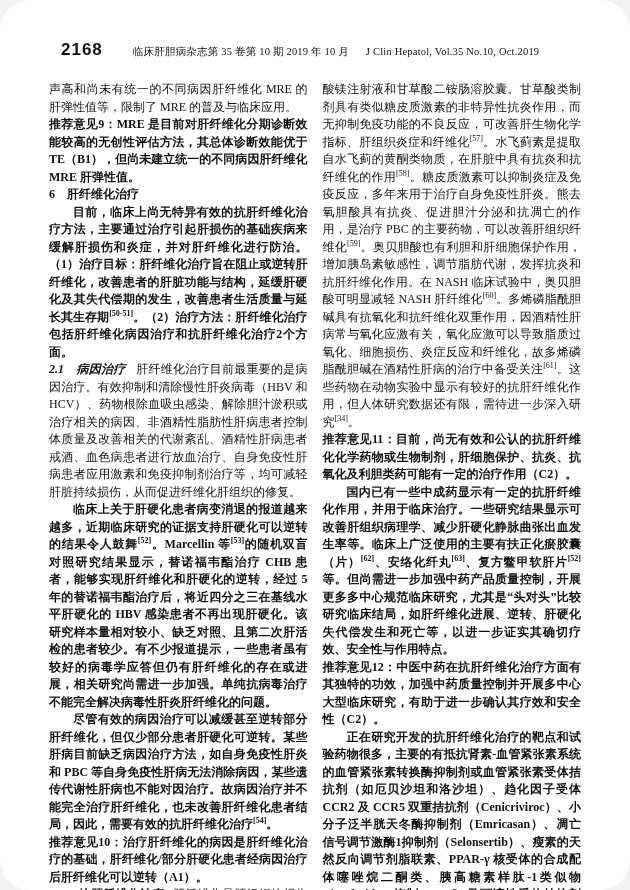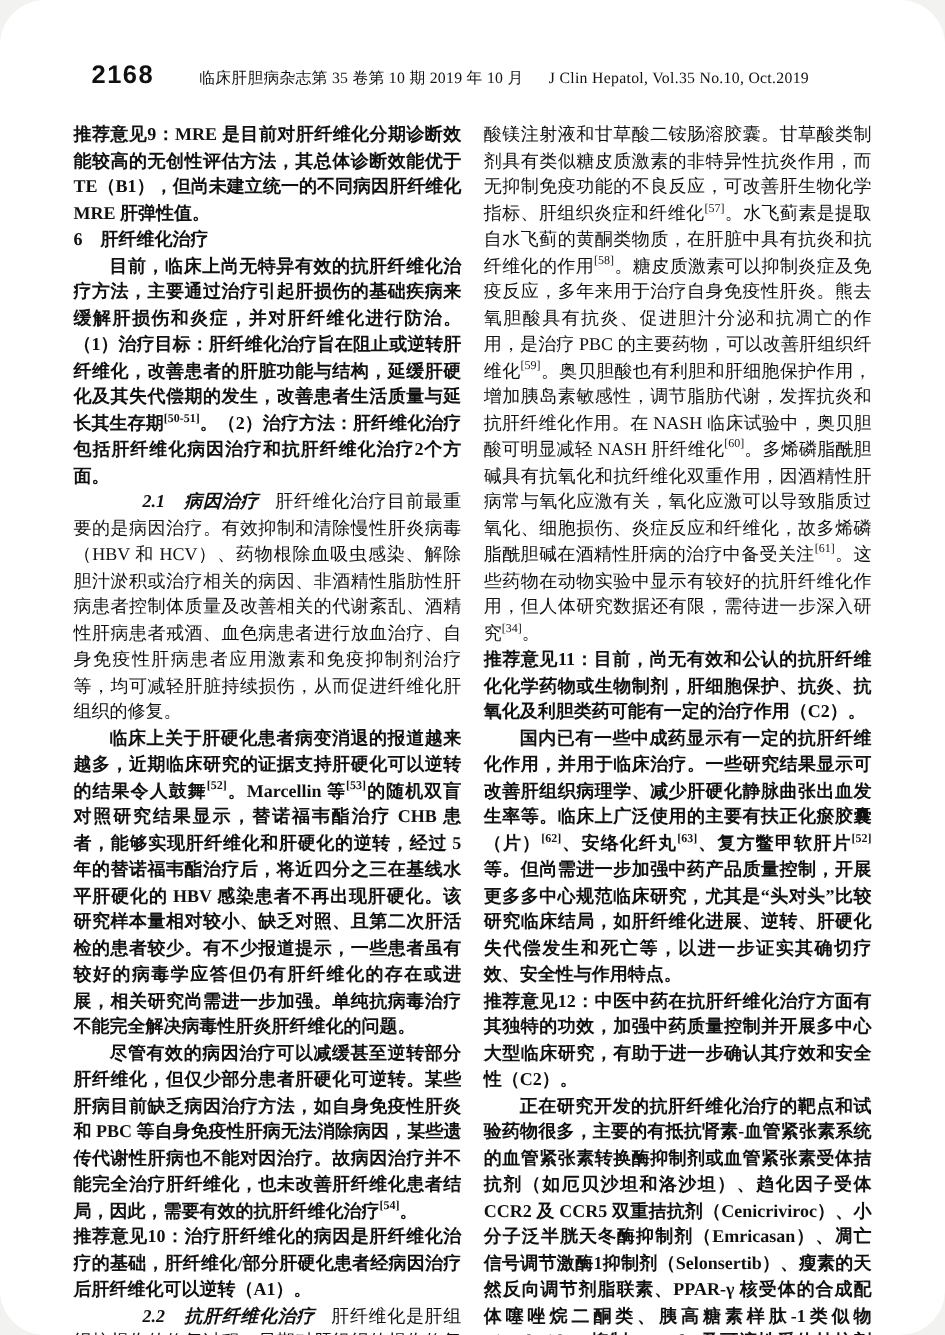--- a/index.html
+++ b/index.html
@@ -47,21 +47,21 @@
   .col {
     font-size: 12px;
     line-height: 17.5px;
     text-align: justify;
   }
   .col p { margin: 0; }
   .para      { text-indent: 2em; font-weight: bold; }
   .cont      { text-indent: 0; }
   .rec       { text-indent: 0; font-weight: bold; }
   .heading   { text-indent: 0; font-weight: bold; }
-  .sub-label { font-weight: bold; font-style: italic; margin-right: 0.9em; margin-left: 46px; }
+  .sub-label { font-weight: bold; font-style: italic; margin-right: 0.9em; }
   sup {
     font-size: 8px;
     line-height: 0;
     vertical-align: super;
   }
 </style>
 </head>
 <body>
 
 <div class="page">
@@ -70,20 +70,21 @@
     <span class="page-number">2168</span>
     <span class="journal-line">
       <span class="zh">临床肝胆病杂志第 35 卷第 10 期 2019 年 10 月</span>
       <span class="en">J Clin Hepatol, Vol.35 No.10, Oct.2019</span>
     </span>
   </div>
 
   <div class="columns">
 
     <div class="col">
+      <p class="cont">声高和尚未有统一的不同病因肝纤维化 MRE 的肝弹性值等，限制了 MRE 的普及与临床应用。</p>
       <p class="rec">推荐意见9：MRE 是目前对肝纤维化分期诊断效能较高的无创性评估方法，其总体诊断效能优于 TE（B1），但尚未建立统一的不同病因肝纤维化 MRE 肝弹性值。</p>
       <p class="heading">6　肝纤维化治疗</p>
       <p class="para">目前，临床上尚无特异有效的抗肝纤维化治疗方法，主要通过治疗引起肝损伤的基础疾病来缓解肝损伤和炎症，并对肝纤维化进行防治。（1）治疗目标：肝纤维化治疗旨在阻止或逆转肝纤维化，改善患者的肝脏功能与结构，延缓肝硬化及其失代偿期的发生，改善患者生活质量与延长其生存期<sup>[50-51]</sup>。（2）治疗方法：肝纤维化治疗包括肝纤维化病因治疗和抗肝纤维化治疗2个方面。</p>
       <p class="cont"><span class="sub-label">2.1　病因治疗</span><span>肝纤维化治疗目前最重要的是病因治疗。有效抑制和清除慢性肝炎病毒（HBV 和 HCV）、药物根除血吸虫感染、解除胆汁淤积或治疗相关的病因、非酒精性脂肪性肝病患者控制体质量及改善相关的代谢紊乱、酒精性肝病患者戒酒、血色病患者进行放血治疗、自身免疫性肝病患者应用激素和免疫抑制剂治疗等，均可减轻肝脏持续损伤，从而促进纤维化肝组织的修复。</span></p>
       <p class="para">临床上关于肝硬化患者病变消退的报道越来越多，近期临床研究的证据支持肝硬化可以逆转的结果令人鼓舞<sup>[52]</sup>。Marcellin 等<sup>[53]</sup>的随机双盲对照研究结果显示，替诺福韦酯治疗 CHB 患者，能够实现肝纤维化和肝硬化的逆转，经过 5 年的替诺福韦酯治疗后，将近四分之三在基线水平肝硬化的 HBV 感染患者不再出现肝硬化。该研究样本量相对较小、缺乏对照、且第二次肝活检的患者较少。有不少报道提示，一些患者虽有较好的病毒学应答但仍有肝纤维化的存在或进展，相关研究尚需进一步加强。单纯抗病毒治疗不能完全解决病毒性肝炎肝纤维化的问题。</p>
       <p class="para">尽管有效的病因治疗可以减缓甚至逆转部分肝纤维化，但仅少部分患者肝硬化可逆转。某些肝病目前缺乏病因治疗方法，如自身免疫性肝炎和 PBC 等自身免疫性肝病无法消除病因，某些遗传代谢性肝病也不能对因治疗。故病因治疗并不能完全治疗肝纤维化，也未改善肝纤维化患者结局，因此，需要有效的抗肝纤维化治疗<sup>[54]</sup>。</p>
       <p class="rec">推荐意见10：治疗肝纤维化的病因是肝纤维化治疗的基础，肝纤维化/部分肝硬化患者经病因治疗后肝纤维化可以逆转（A1）。</p>
       <p class="cont"><span class="sub-label">2.2　抗肝纤维化治疗</span><span>肝纤维化是肝组织抗损伤的修复过程，早期对肝组织的损伤修复有重要的防御作用。因此，在肝纤维化发生的早期阶段，此时以病因治疗及抗炎保肝治疗为主，进展期和显著肝纤维化期以及肝硬化期时需要进行抗肝纤维化治疗。慢性炎症反应是纤维化形成的前提及进展的驱动力，抑制肝脏炎症、肝细胞保护和抗氧化是抗肝纤维化的重要措施。</span></p>
 
     </div>

